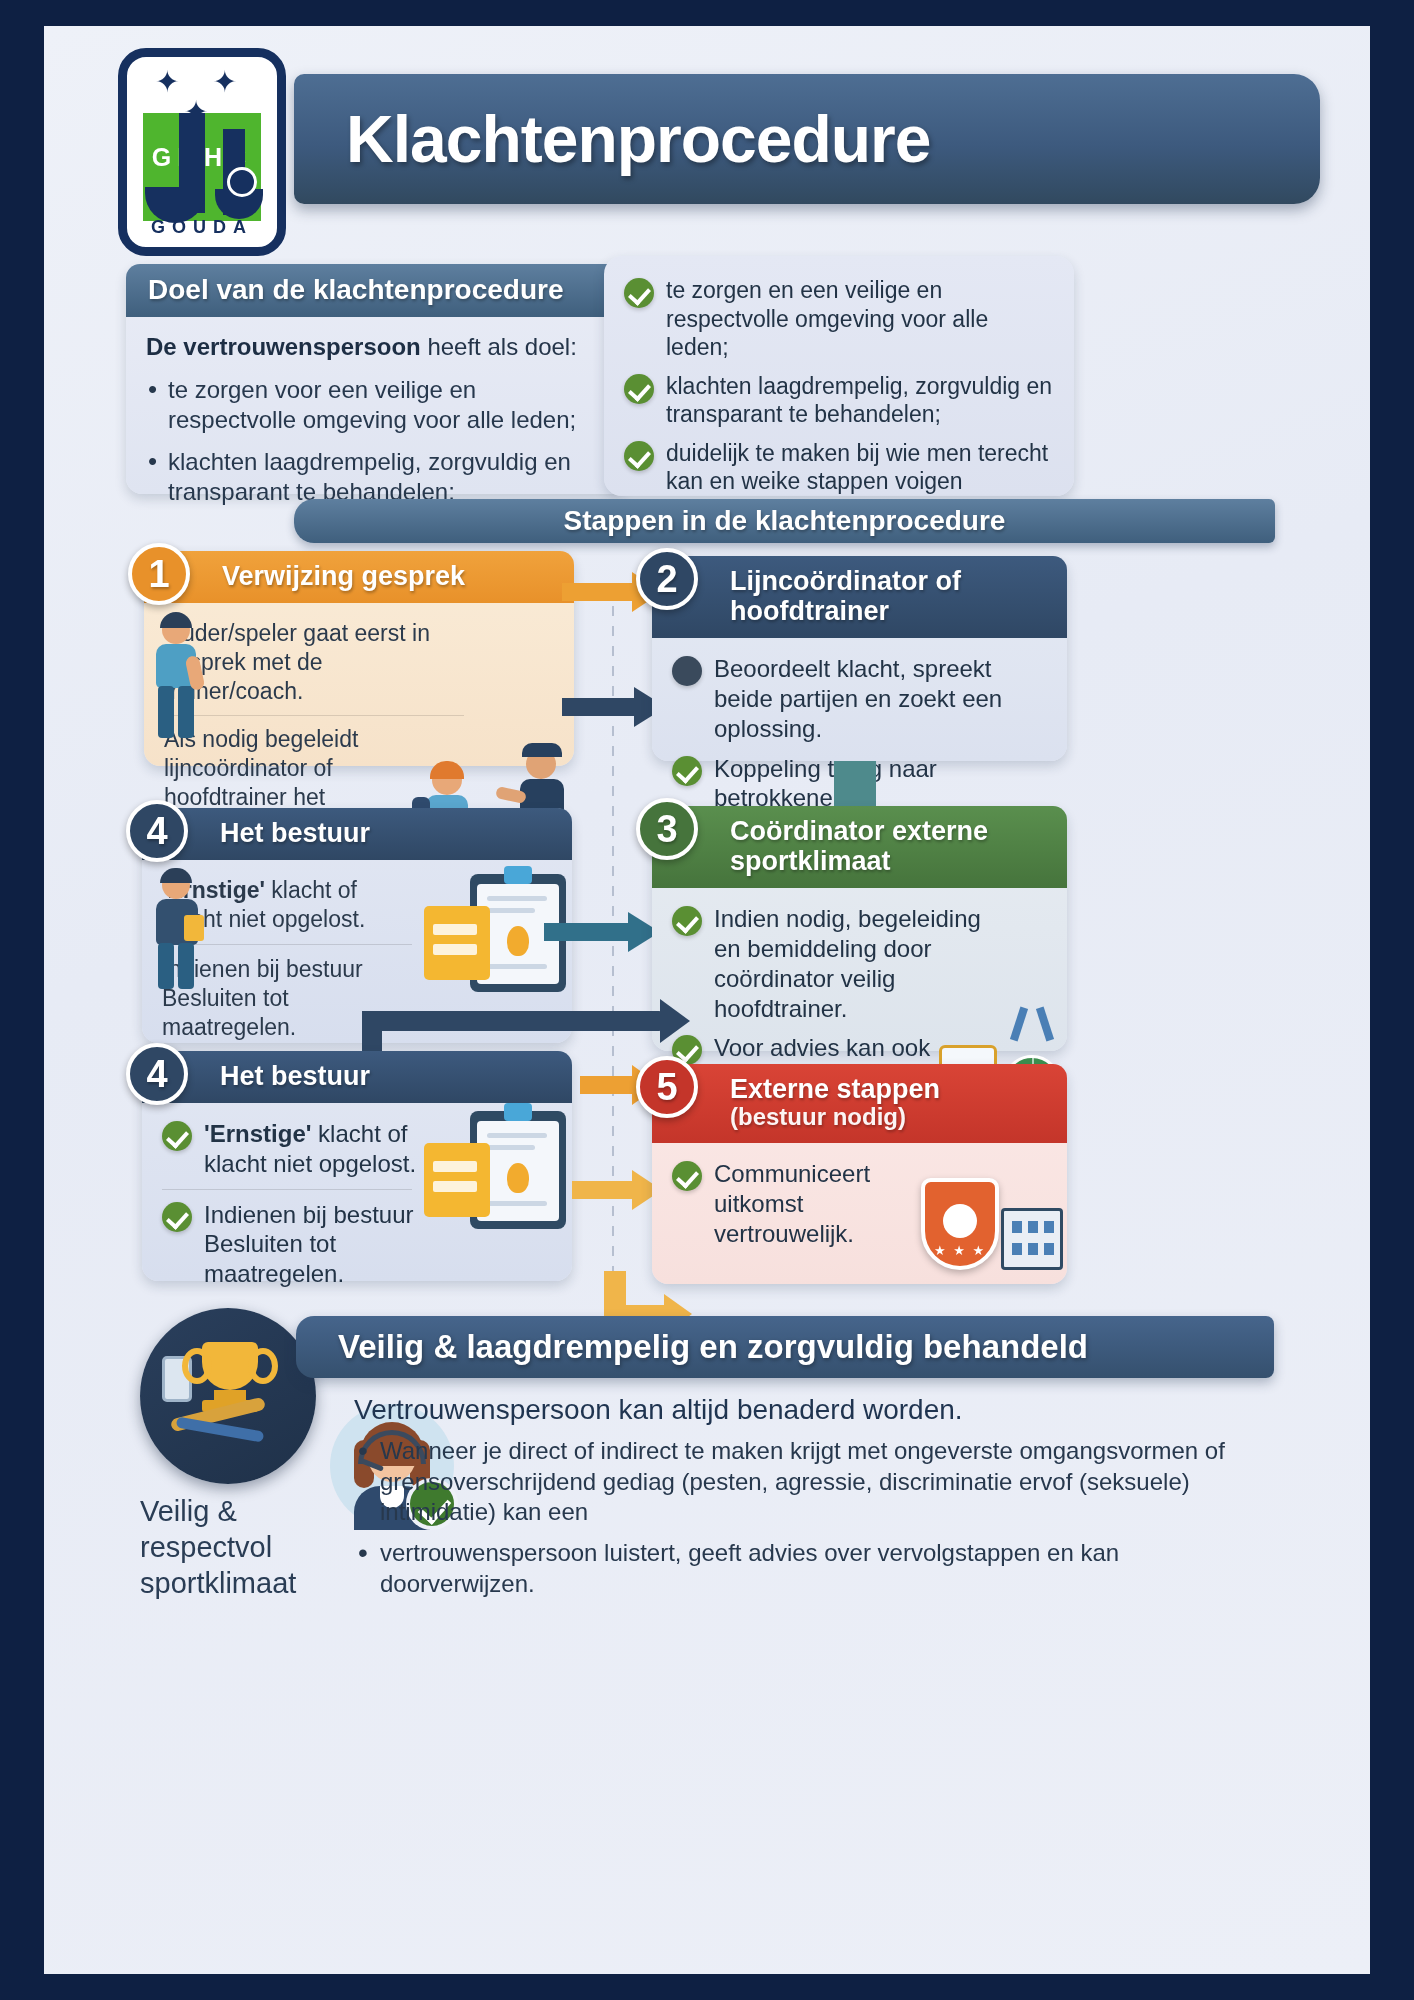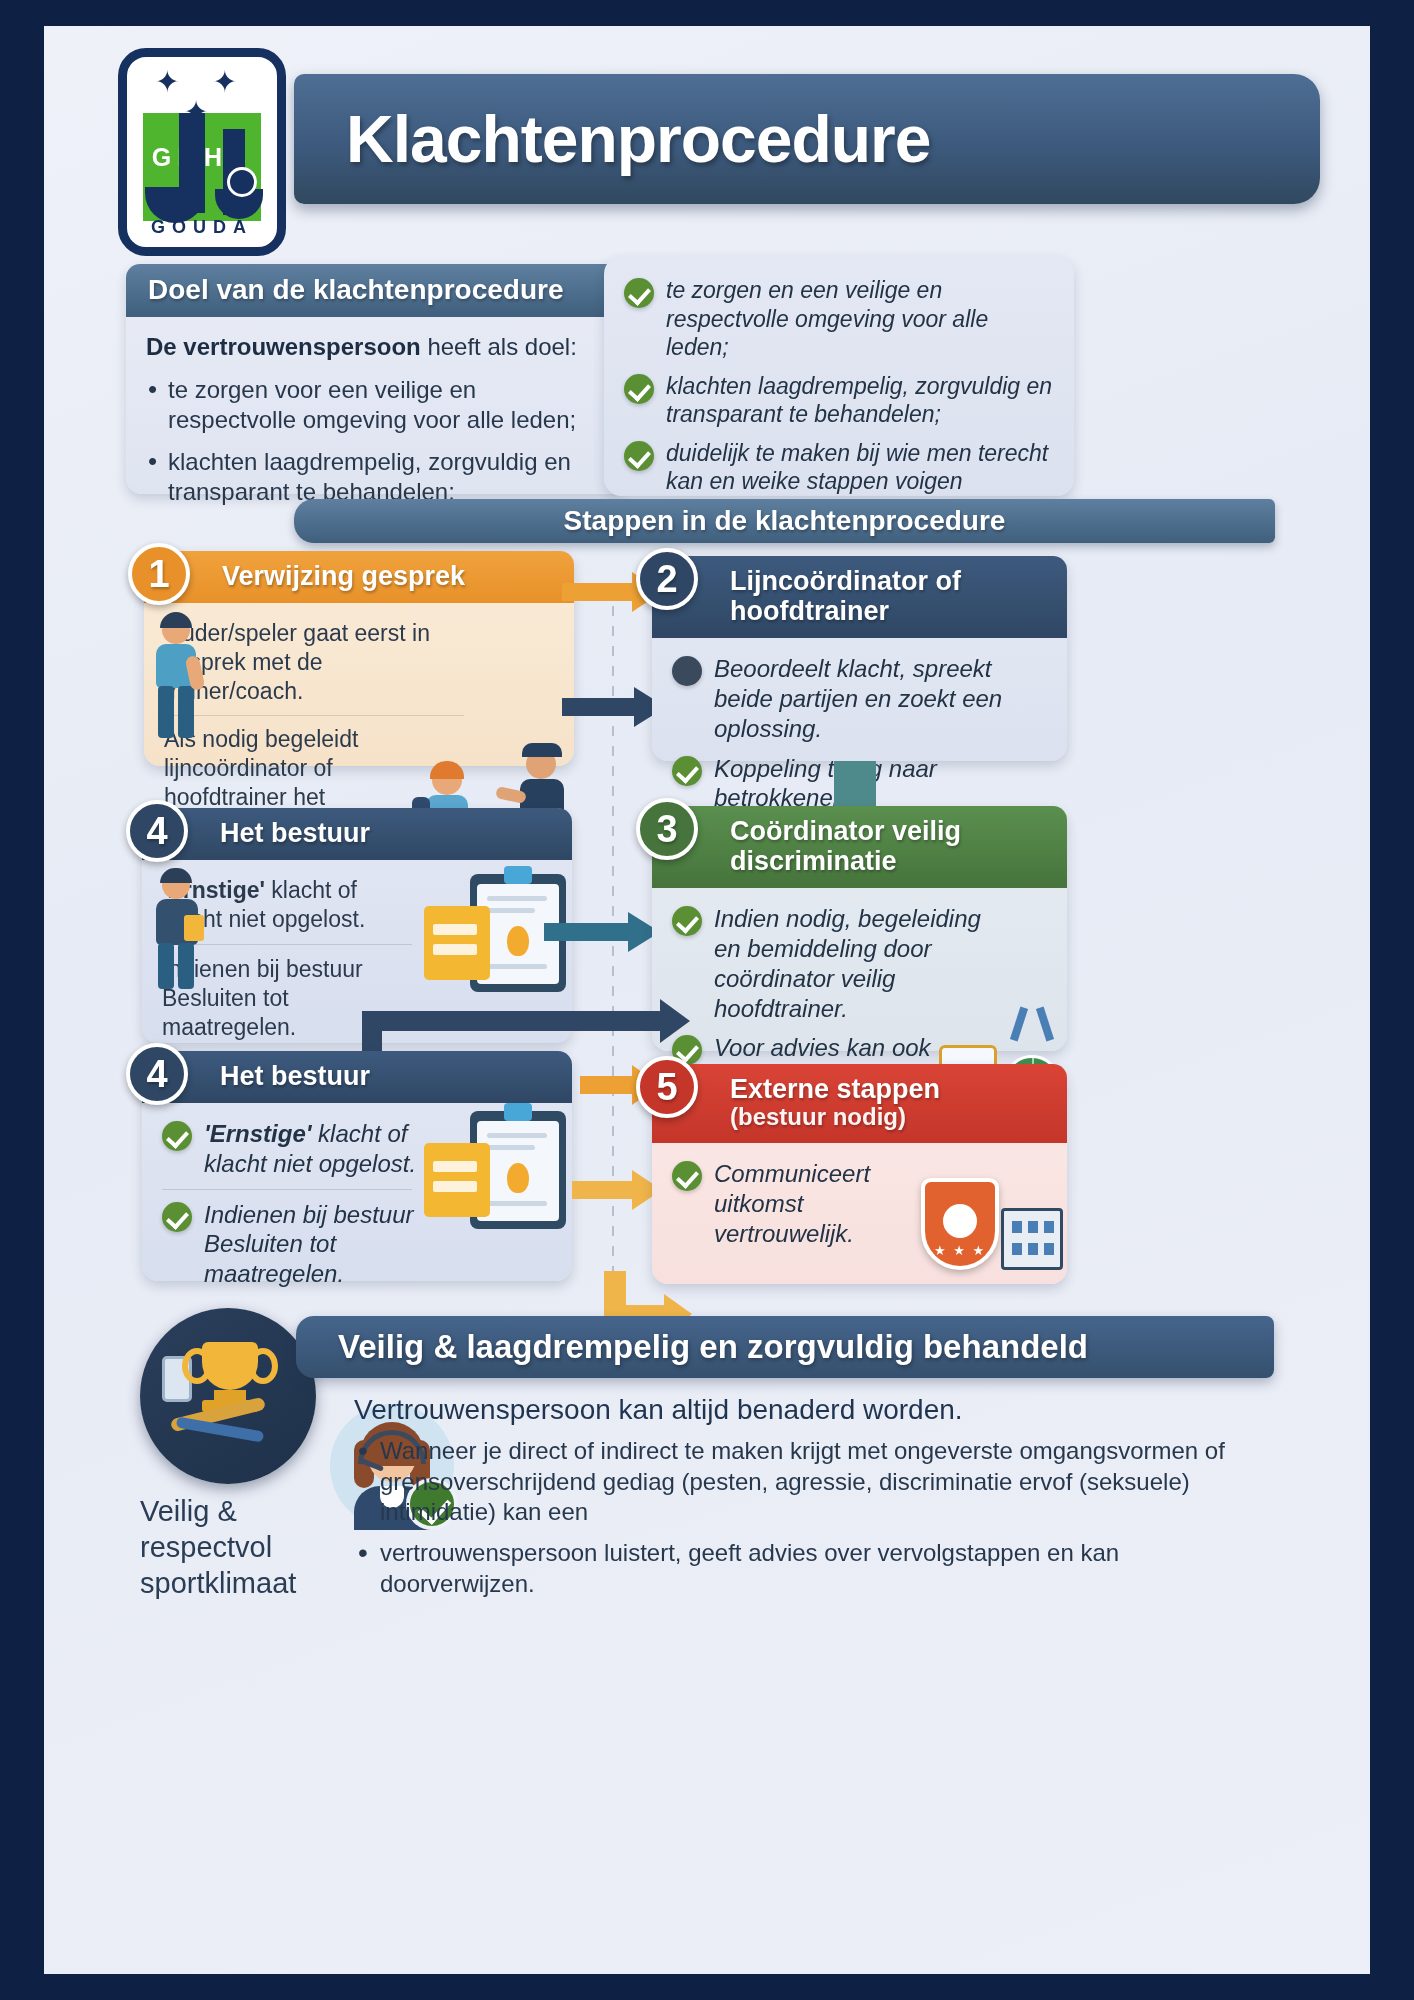--- a/index.html
+++ b/index.html
@@ -65,21 +65,21 @@
     display:flex; align-items:center; justify-content:center;
     box-shadow:0 3px 7px rgba(0,0,0,.3);
   }
   .body-zone { padding:16px 20px 18px 20px; position:relative; }
 
   .chk { display:inline-block; width:30px; height:30px; border-radius:50%; background:#5a8f33; position:relative; flex:0 0 30px; margin-top:2px; box-shadow:0 2px 4px rgba(0,0,0,.2);}
   .chk:after { content:""; position:absolute; left:9px; top:6px; width:9px; height:16px; border:solid #fff; border-width:0 4px 4px 0; transform:rotate(42deg); }
   .chk.dark { background:#3a4a5c; }
   .chk.dark:after { display:none; }
   .row { display:flex; gap:12px; align-items:flex-start; margin-bottom:10px; }
-  .row .txt { font-size:24px; color:#223346; line-height:1.24;font-style:italic; }
+  .row .txt { font-size:24px; color:#223346; line-height:1.24; }
 
   
   #doel-left { left:82px; top:238px; width:500px; height:230px; background:linear-gradient(180deg,#e9ecf6,#dfe4f1); }
   #doel-left .hdr-bar { background:linear-gradient(180deg,#5e7f9f,#3f5f7d); padding-left:22px; font-size:28px; }
   #doel-left .hdr-bar:after { content:""; position:absolute; left:8px; right:-14px; bottom:-10px; height:16px; background:#9fb2cc; border-radius:0 10px 10px 0; z-index:-1; }
   .doel-intro { font-size:24px; color:#243449; margin-bottom:14px; }
   .doel-intro b { color:#1d2e44; }
   .doel-ul { list-style:none; }
   .doel-ul li { font-size:24px; color:#27384d; line-height:1.24; margin-bottom:12px; padding-left:22px; position:relative; }
   .doel-ul li:before { content:"•"; position:absolute; left:2px; top:-2px; font-size:26px; }
@@ -397,21 +397,21 @@
   </div>
 
   <div class="arrow" id="a3">
       <div class="shaft"></div>
       <div class="head"></div>
     </div>
 
   <div class="card" id="step3">
     <div class="hdr-bar">
       <div class="num-badge">3</div>
-      <span>Coördinator veilig discriminatie</span>
+      <span>Coördinator externe sportklimaat</span>
     </div>
     <div class="body-zone">
       <div class="row">
         <span class="chk"></span>
         <span class="txt" style="max-width:290px">Indien nodig, begeleiding en bemiddeling door coördinator veilig hoofdtrainer.</span>
       </div>
       <div class="row">
         <span class="chk"></span>
         <span class="txt" style="max-width:230px">Voor advies kan ook het bestuur terecht.</span>
       </div>

